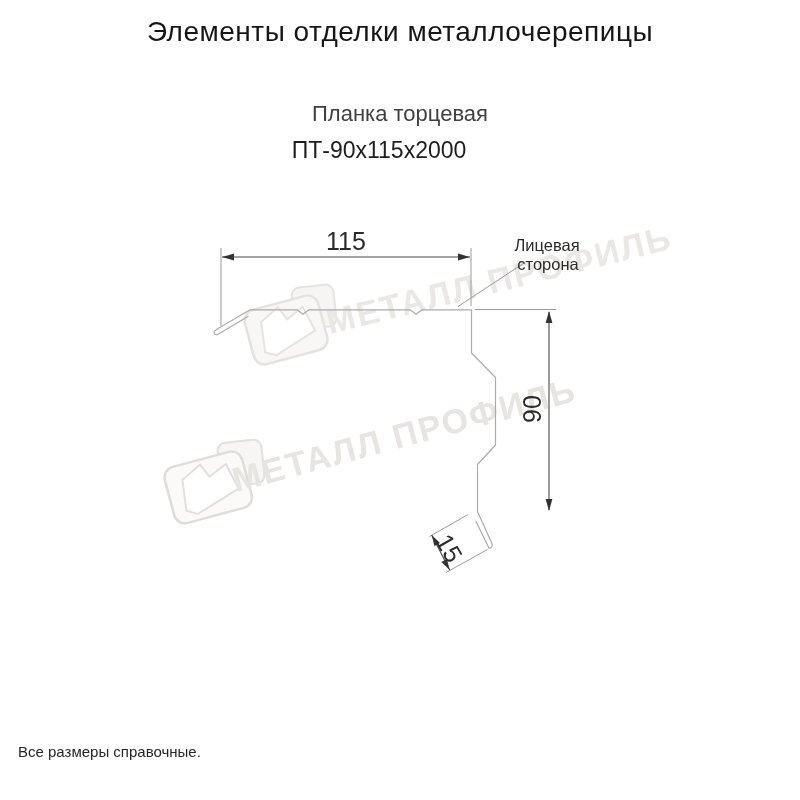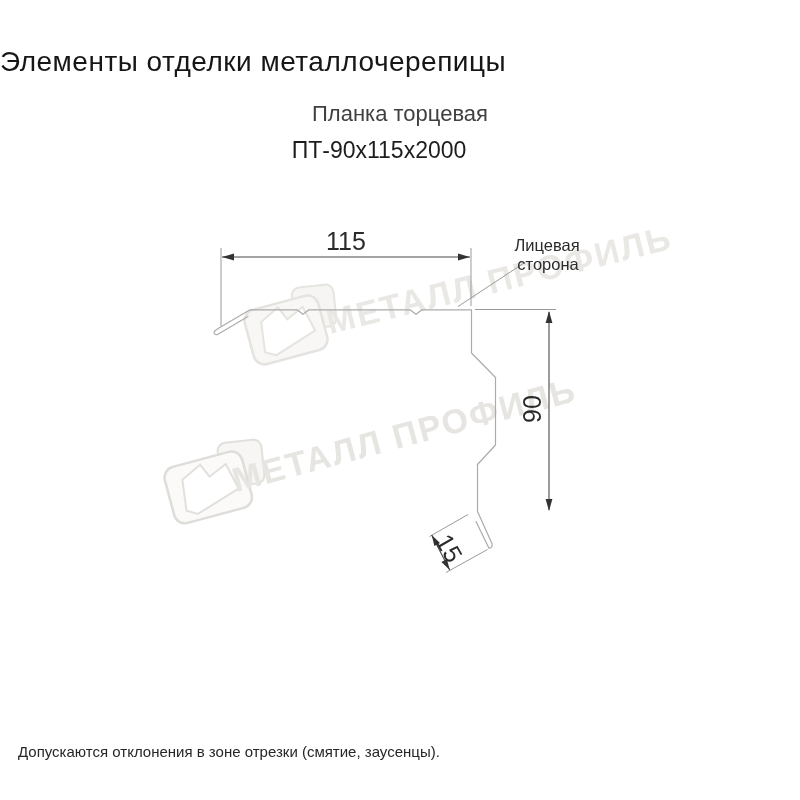--- a/index.html
+++ b/index.html
@@ -1,21 +1,21 @@
 <!DOCTYPE html>
 <html><head>
 <meta charset="utf-8">
 <style>
   html,body{margin:0;padding:0;}
   body{
     width:800px;height:800px;background:#ffffff;overflow:hidden;position:relative;
     font-family:"Liberation Sans", sans-serif;
   }
   .title{
-    position:absolute;top:46px;left:0;width:800px;
+    position:absolute;top:16px;left:0;width:800px;text-align:center;
     font-size:28px;color:#161616;letter-spacing:0.5px;
   }
   .subtitle{
     position:absolute;top:101px;left:0;width:800px;text-align:center;
     font-size:22px;color:#404040;
   }
   .code{
     position:absolute;top:137px;left:0;width:758px;text-align:center;
     font-size:23px;color:#1d1d1d;
   }
@@ -97,16 +97,16 @@
     </g>
 
     <g>
       <line x1="524" y1="263" x2="458" y2="306.5" stroke="#9b9b9b" stroke-width="1"></line>
       <text class="label-text" x="547" y="251" text-anchor="middle">Лицевая</text>
       <text class="label-text" x="548" y="269.5" text-anchor="middle">сторона</text>
     </g>
   </svg>
 
   <div class="notes">
-    <div>Допускаются отклонения в зоне отрезки (смятие, заусенцы).</div>
+    <div>Все размеры справочные.</div>
   </div>
 
 </div>
 
 </body></html>

